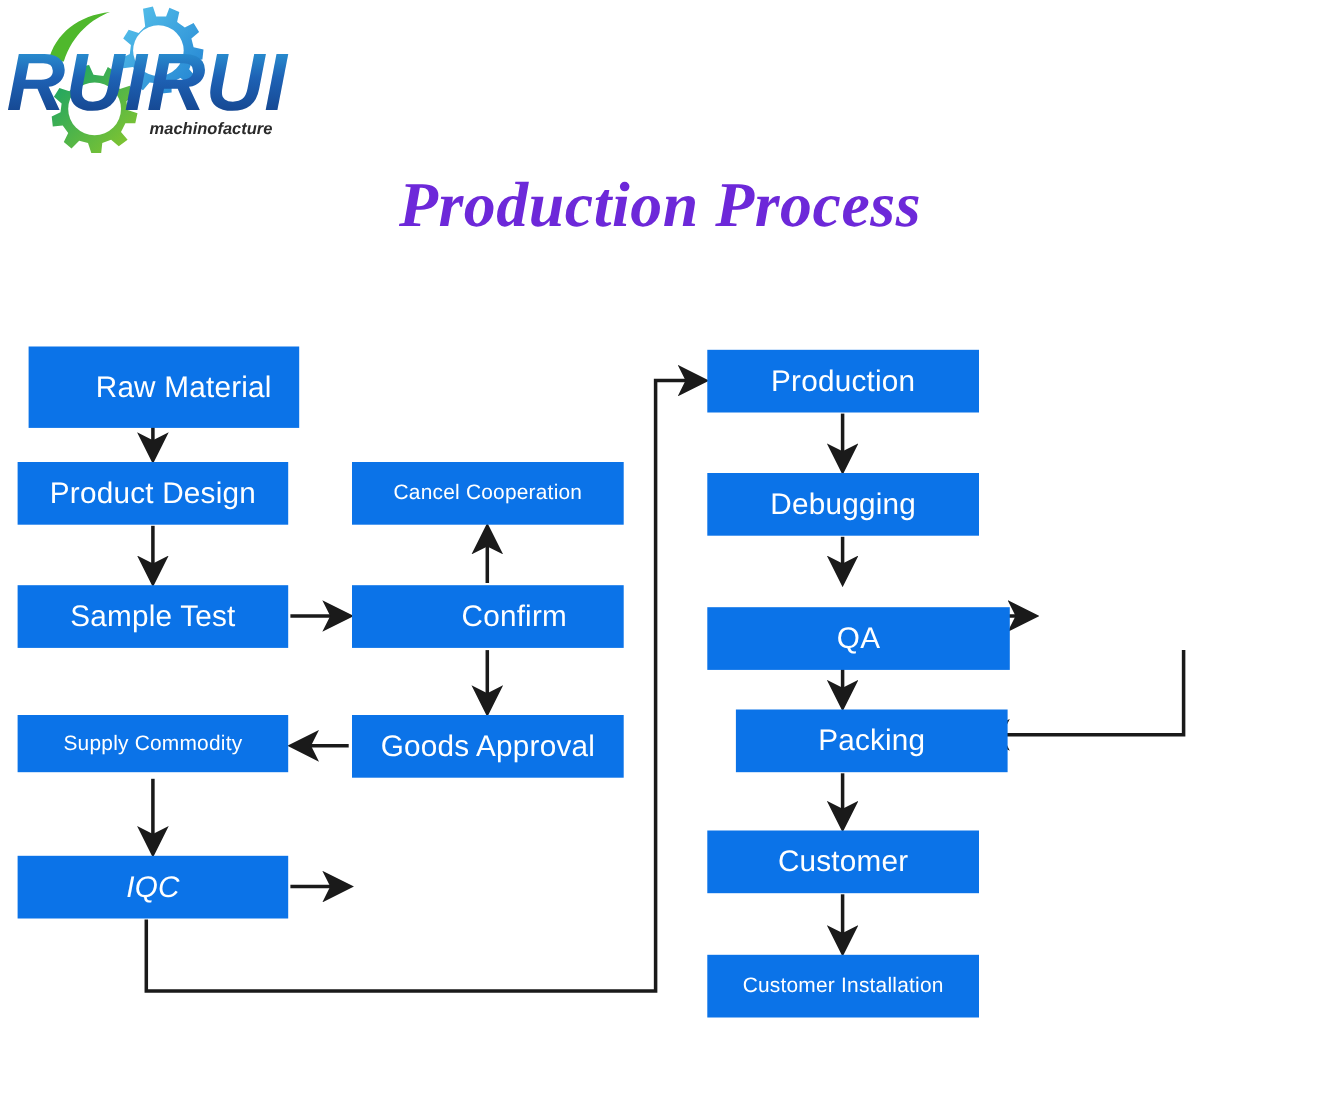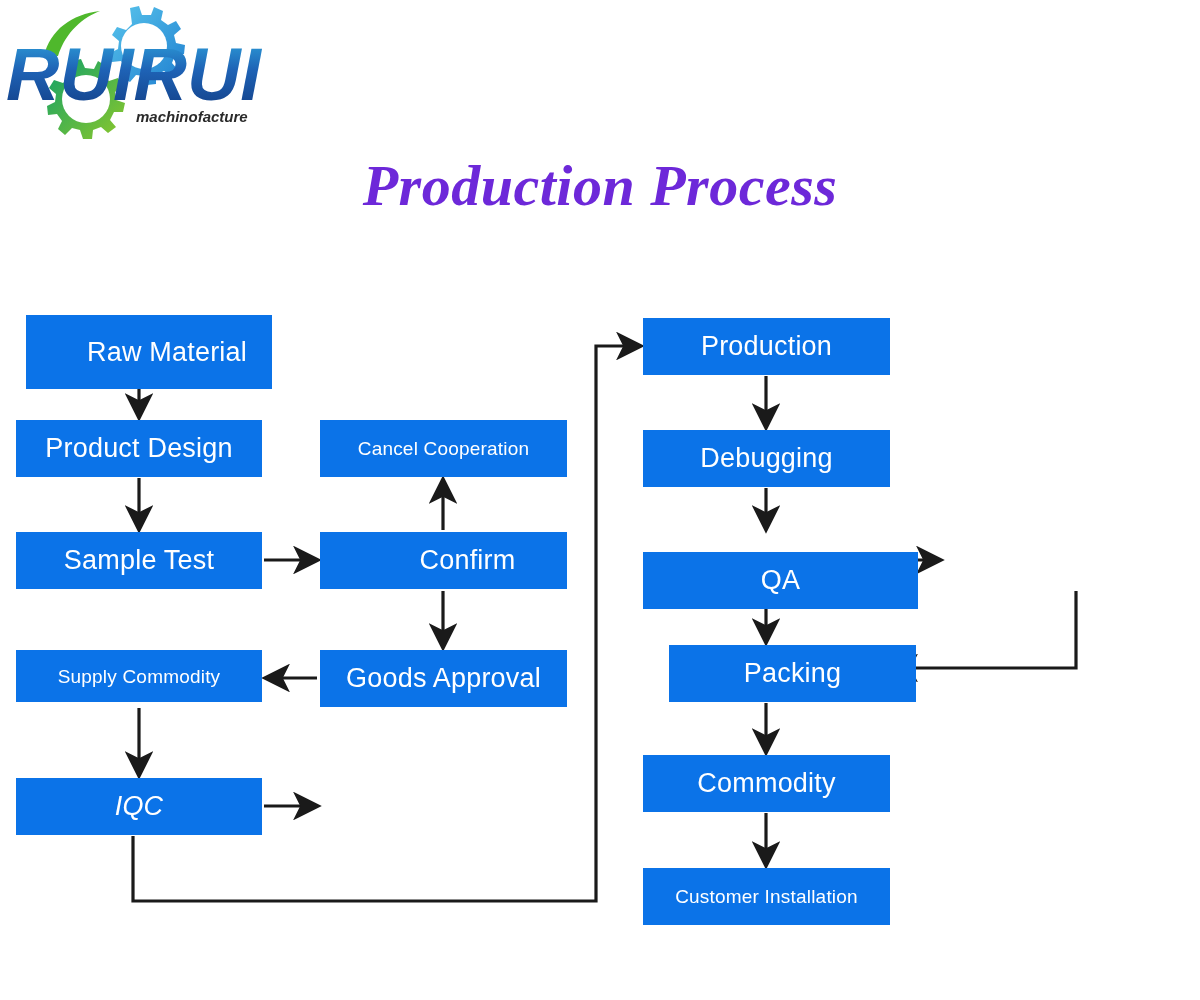--- a/index.html
+++ b/index.html
@@ -162,16 +162,16 @@
   <div class="node" style="left:16px; top:778px; width:246px; height:57px;font-style:italic;">IQC</div>
 
   <div class="node tight" style="left:320px; top:420px; width:247px; height:57px;">Cancel Cooperation</div>
   <div class="node" style="left:320px; top:532px; width:247px; height:57px;padding-left:48px;">Confirm</div>
   <div class="node" style="left:320px; top:650px; width:247px; height:57px;">Goods Approval</div>
 
   <div class="node" style="left:643px; top:318px; width:247px; height:57px;">Production</div>
   <div class="node" style="left:643px; top:430px; width:247px; height:57px;">Debugging</div>
   <div class="node" style="left:643px; top:552px; width:275px; height:57px;">QA</div>
   <div class="node" style="left:643px; top:645px; width:247px; height:57px;margin-left:26px;">Packing</div>
-  <div class="node" style="left:643px; top:755px; width:247px; height:57px;">Commodity</div>
+  <div class="node" style="left:643px; top:755px; width:247px; height:57px;">Customer</div>
   <div class="node tight" style="left:643px; top:868px; width:247px; height:57px;">Customer Installation</div>
 
 </div>
 
 </body></html>

